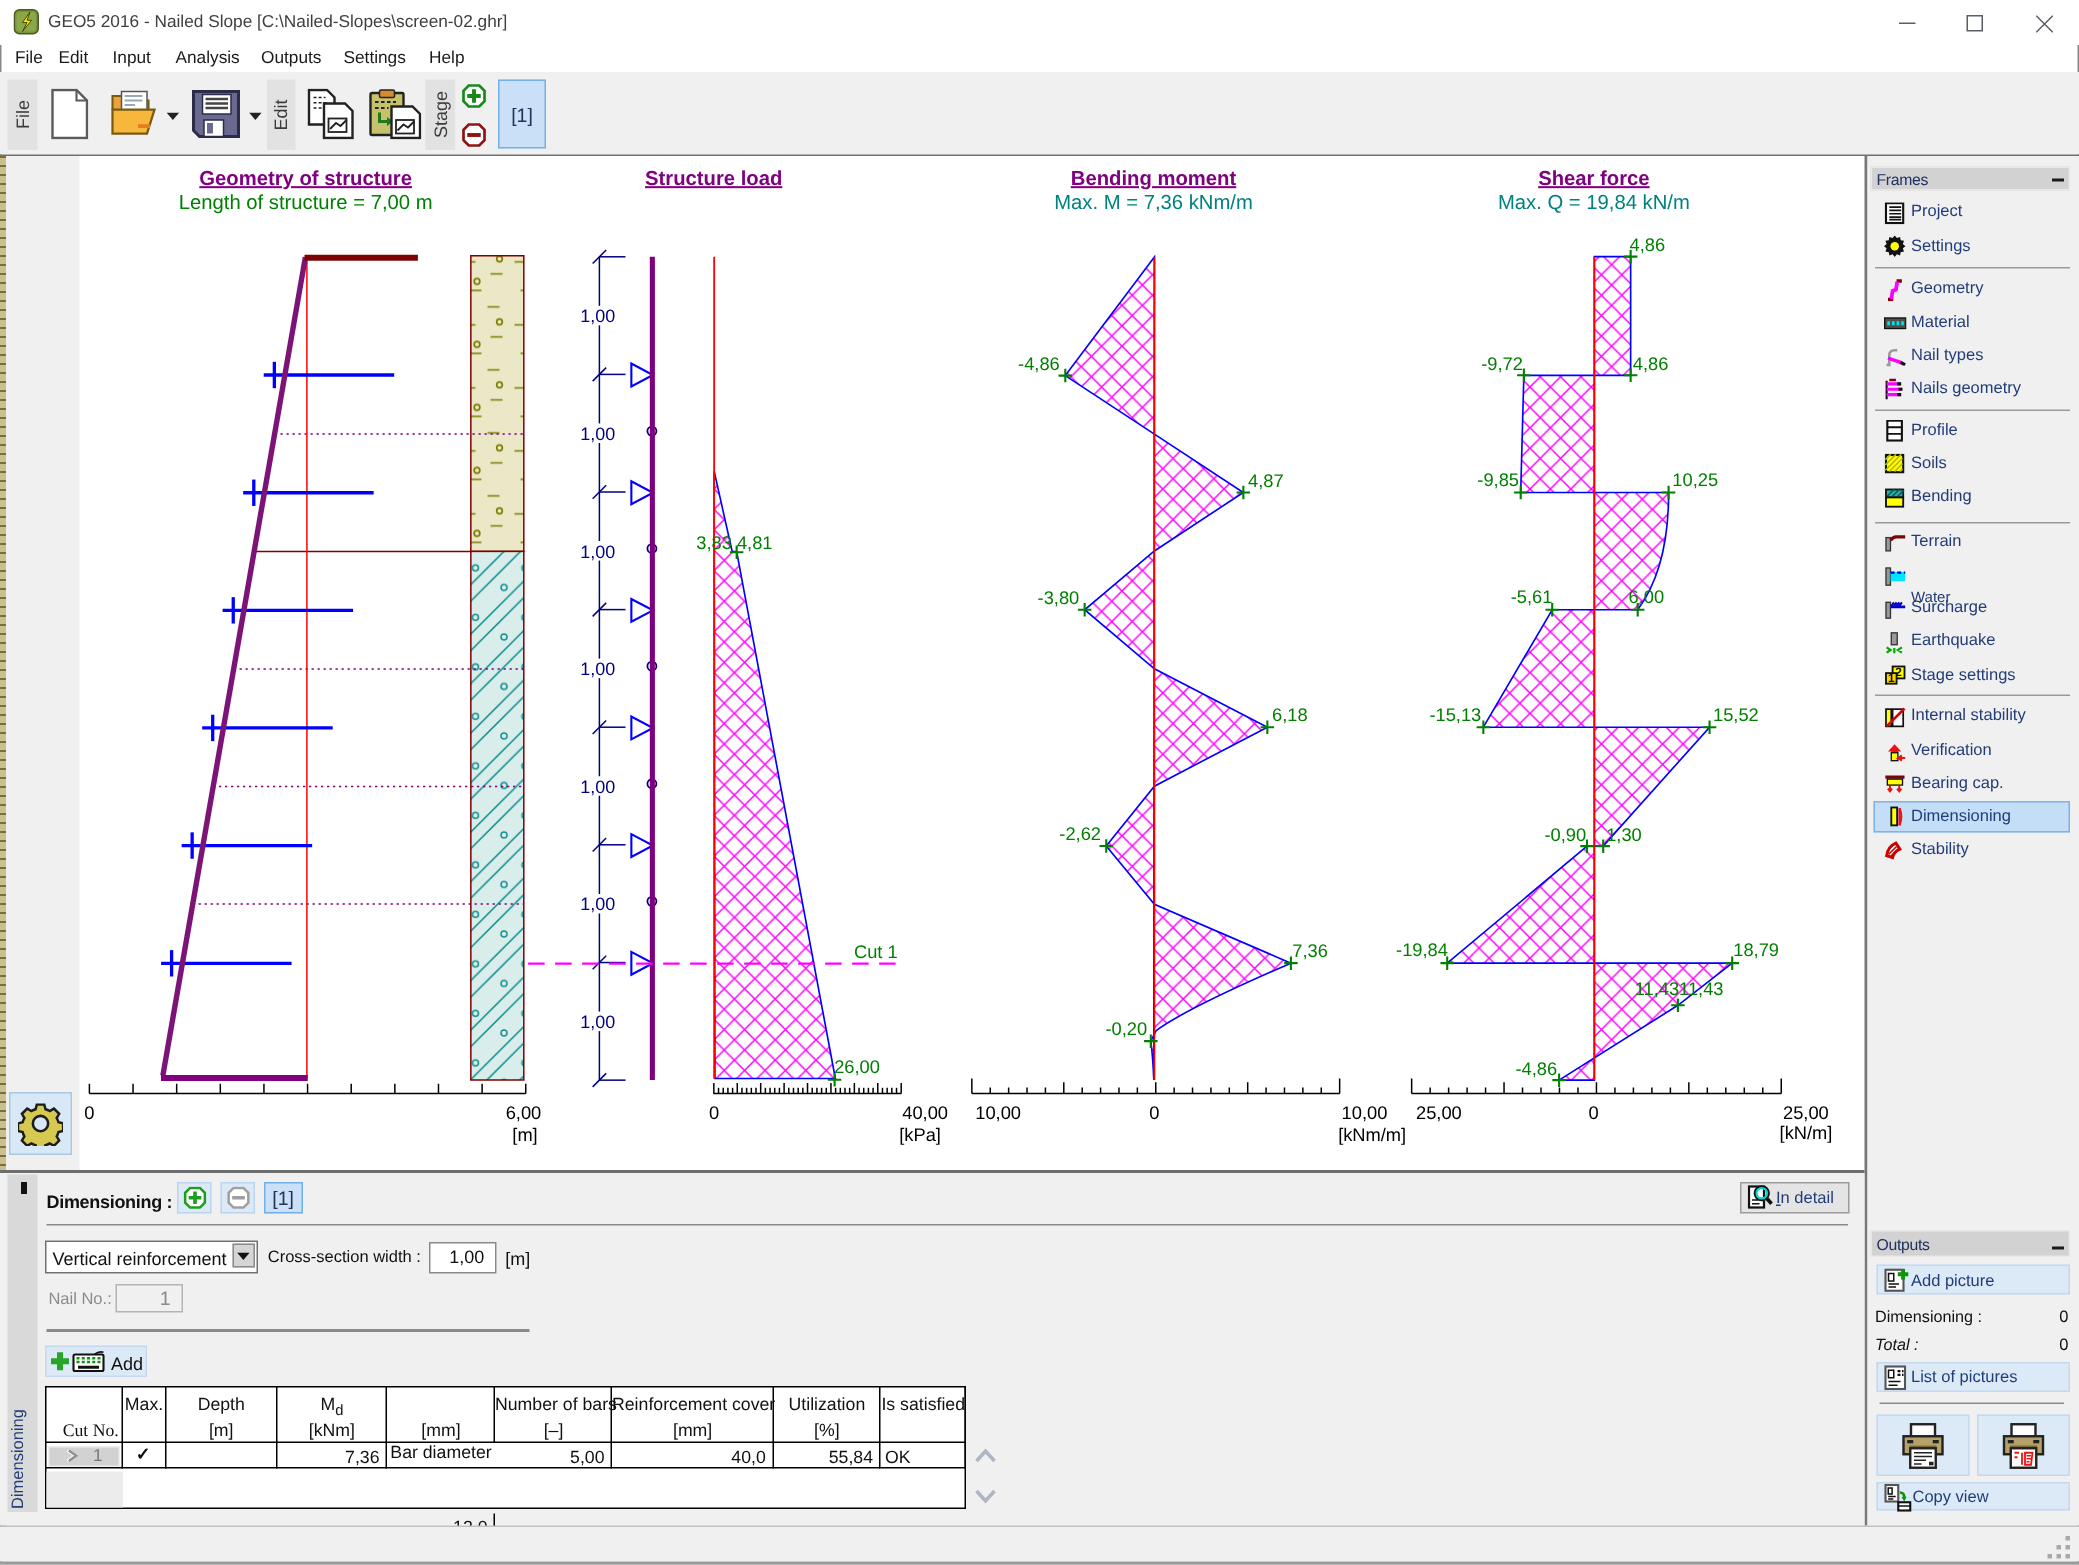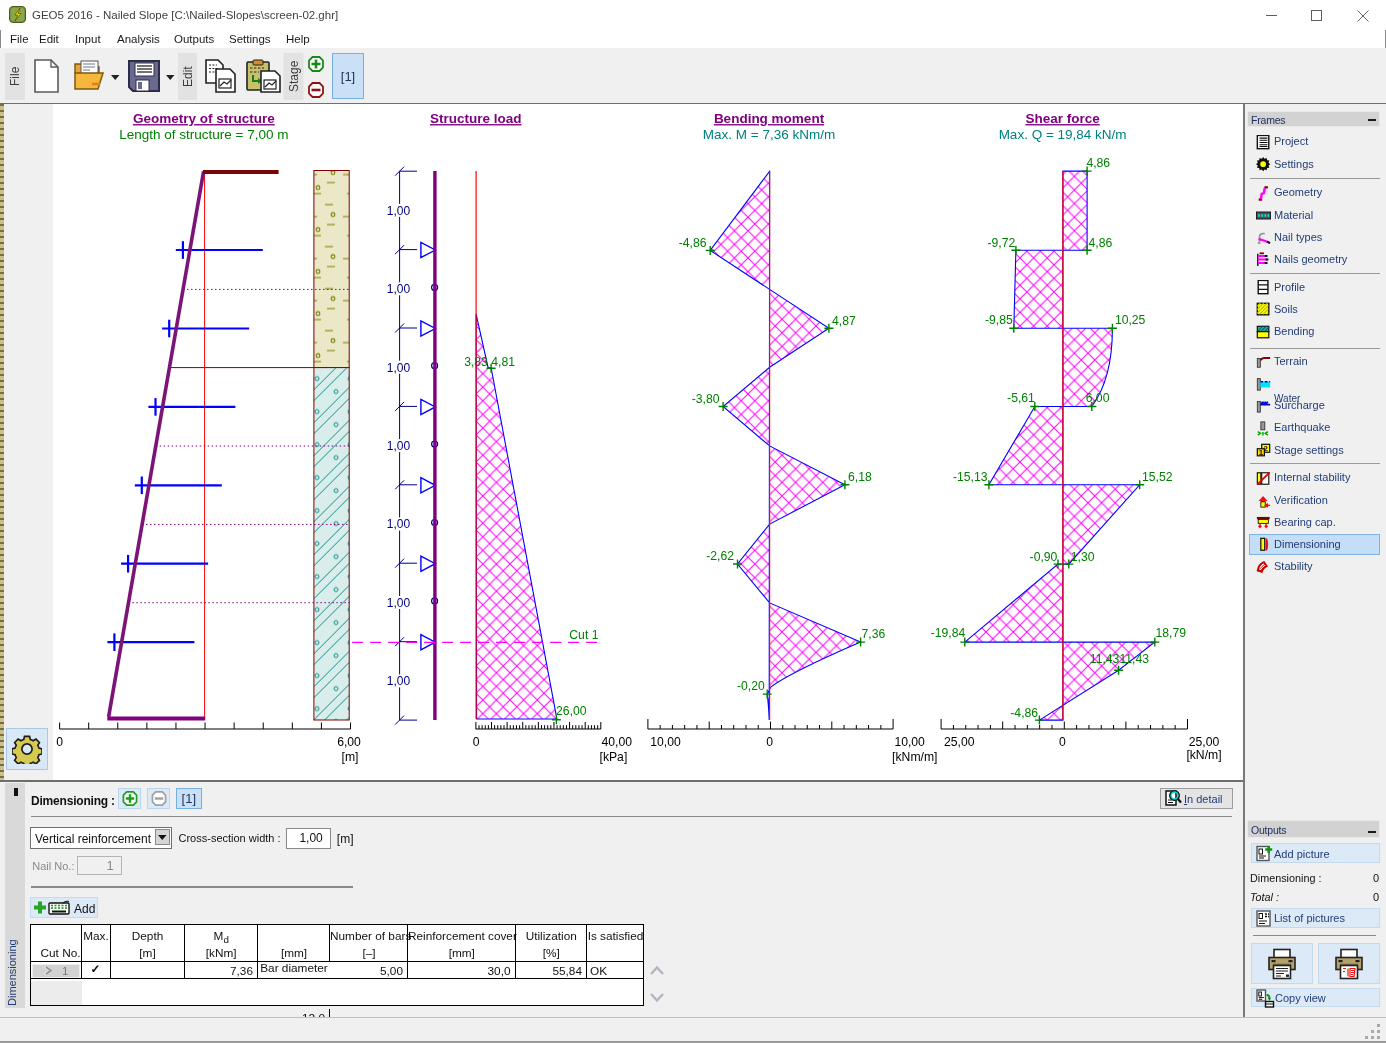--- a/index.html
+++ b/index.html
@@ -617,21 +617,21 @@
 <svg class="abs" style="left:33px;top:900px" width="38" height="15" viewBox="0 0 38 15">
 <path d="M7 1.5 V13.5 M1 7.5 H13" stroke="#27a527" stroke-width="4"></path>
 <rect x="16" y="3" width="20" height="11" rx="1" fill="#fff" stroke="#111" stroke-width="1.4"></rect>
 <path d="M18 5.5 h2 M21.5 5.5 h2 M25 5.5 h2 M28.5 5.5 h2 M32 5.5 h2 M18 8 h2 M21.5 8 h2 M25 8 h2 M28.5 8 h2 M32 8 h2" stroke="#0d930d" stroke-width="1.6"></path>
 <path d="M19 11.5 h14" stroke="#111" stroke-width="2"></path>
 <path d="M30 3 q3 -2.5 6 -1.5" stroke="#111" stroke-width="1.1" fill="none"></path>
   </svg>
 <div class="abs" style="left:74px;top:901.5px;font-size:12px;color:#111;">Add</div>
 <div class="abs" style="left:30px;top:924px;width:614px;height:82px;background:#fff;border:1.4px solid #000;"></div>
 <div class="abs" style="left:30px;top:924px;width:51.5px;height:38px;border-right:1px solid #000;"></div>
-<div class="abs" style="left:30px;top:945.5px;width:61px;font-size:11.8px;color:#111;text-align:center;white-space:nowrap;">Cut No.</div>
+<div class="abs" style="left:30px;top:945.5px;width:61px;font-size:11.8px;color:#111;text-align:center;white-space:nowrap;font-family:Liberation Serif, serif;">Cut No.</div>
 <div class="abs" style="left:81.5px;top:924px;width:29.0px;height:38px;border-right:1px solid #000;"></div>
 <div class="abs" style="left:81.5px;top:928.5px;width:29.0px;font-size:11.8px;color:#111;text-align:center;white-space:nowrap;overflow:visible;">Max.</div>
 <div class="abs" style="left:110.5px;top:924px;width:74.0px;height:38px;border-right:1px solid #000;"></div>
 <div class="abs" style="left:110.5px;top:928.5px;width:74.0px;font-size:11.8px;color:#111;text-align:center;white-space:nowrap;overflow:visible;">Depth</div>
 <div class="abs" style="left:110.5px;top:945.5px;width:74.0px;font-size:11.8px;color:#111;text-align:center;white-space:nowrap;">[m]</div>
 <div class="abs" style="left:184.5px;top:924px;width:73.5px;height:38px;border-right:1px solid #000;"></div>
 <div class="abs" style="left:184.5px;top:928.5px;width:73.5px;font-size:11.8px;color:#111;text-align:center;white-space:nowrap;overflow:visible;">M<sub>d</sub></div>
 <div class="abs" style="left:184.5px;top:945.5px;width:73.5px;font-size:11.8px;color:#111;text-align:center;white-space:nowrap;">[kNm]</div>
 <div class="abs" style="left:258px;top:924px;width:72px;height:38px;border-right:1px solid #000;"></div>
 <div class="abs" style="left:258px;top:928.5px;width:72px;font-size:11.8px;color:#111;text-align:center;white-space:nowrap;overflow:visible;margin-top:32px;">Bar diameter</div>
@@ -654,21 +654,21 @@
 <svg class="abs" style="left:44px;top:966px" width="8" height="9">
     <path d="M1 1 L6 4.5 L1 8" stroke="#fff" stroke-width="2" fill="none"></path>
     <path d="M1.8 1 L6.8 4.5 L1.8 8" stroke="#909090" stroke-width="1.6" fill="none"></path>
   </svg>
 <div class="abs" style="left:62px;top:965px;font-size:11.5px;color:#777;">1</div>
 <div class="abs" style="left:81.5px;top:962px;width:29.0px;height:17.4px;border-right:1px solid #000;font-size:11.8px;color:#111;text-align:center;font-weight:bold;">✓</div>
 <div class="abs" style="left:110.5px;top:962px;width:74.0px;height:17.4px;border-right:1px solid #000;font-size:11.8px;color:#111;text-align:right;padding:1.5px 4px 0 0;"></div>
 <div class="abs" style="left:184.5px;top:962px;width:73.5px;height:17.4px;border-right:1px solid #000;font-size:11.8px;color:#111;text-align:right;padding:1.5px 4px 0 0;">7,36</div>
 <div class="abs" style="left:258px;top:962px;width:72px;height:17.4px;border-right:1px solid #000;font-size:11.8px;color:#111;text-align:right;padding:1.5px 4px 0 0;margin-top:47px;">12,0</div>
 <div class="abs" style="left:330px;top:962px;width:78px;height:17.4px;border-right:1px solid #000;font-size:11.8px;color:#111;text-align:right;padding:1.5px 4px 0 0;">5,00</div>
-<div class="abs" style="left:408px;top:962px;width:107.5px;height:17.4px;border-right:1px solid #000;font-size:11.8px;color:#111;text-align:right;padding:1.5px 4px 0 0;">30,0</div>
+<div class="abs" style="left:408px;top:962px;width:107.5px;height:17.4px;border-right:1px solid #000;font-size:11.8px;color:#111;text-align:right;padding:1.5px 4px 0 0;">40,0</div>
 <div class="abs" style="left:515.5px;top:962px;width:71.5px;height:17.4px;border-right:1px solid #000;font-size:11.8px;color:#111;text-align:right;padding:1.5px 4px 0 0;">55,84</div>
 <div class="abs" style="left:587px;top:962px;width:57px;height:17.4px;border-right:1px solid #000;font-size:11.8px;color:#111;padding:1.5px 0 0 3px;">OK</div>
 <div class="abs" style="left:31px;top:981px;width:50.5px;height:23.8px;background:#ececec;"></div>
 <svg class="abs" style="left:649px;top:965px" width="16" height="12">
     <path d="M2 9 L8 2.5 L14 9" stroke="#aeb6c2" stroke-width="2.4" fill="none"></path>
   </svg>
 <svg class="abs" style="left:649px;top:991px" width="16" height="12">
     <path d="M2 3 L8 9.5 L14 3" stroke="#aeb6c2" stroke-width="2.4" fill="none"></path>
   </svg>
 <div class="abs" style="left:0;top:1016.8px;width:1386px;height:1.2px;background:#c0c0c0;"></div>

